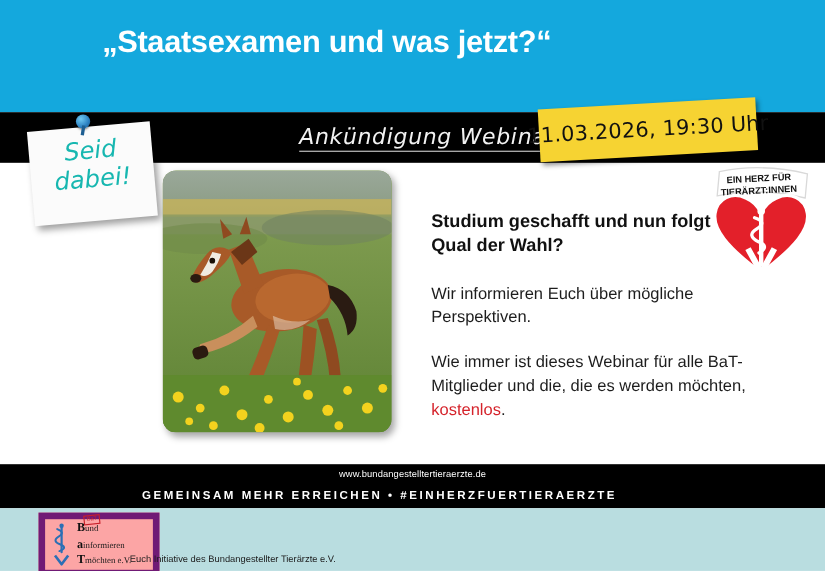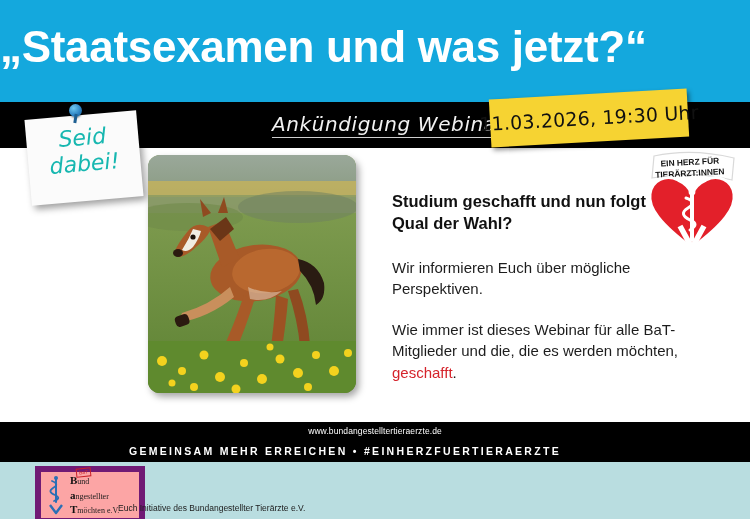--- a/index.html
+++ b/index.html
@@ -13,21 +13,21 @@
 
   
   .title-band{
     position:absolute;left:0;top:0;width:750px;height:102px;
     background:#14a8dd;
   }
   .title-text{
     position:absolute;left:0;top:22px;width:594px;
     text-align:center;
     color:#ffffff;
-    font-size:44px;
+    font-size:28px;
     font-weight:bold;
     letter-spacing:-0.3px;
     font-family:"Liberation Sans", sans-serif;
     white-space:nowrap;
   }
 
   
   .black-band{
     position:absolute;left:0;top:102px;width:750px;height:46px;
     background:#000000;
@@ -259,21 +259,21 @@
           <circle cx="160" cy="232" r="4"></circle>
         <circle cx="122" cy="192" r="3.5"></circle>
           <circle cx="24" cy="228" r="3.5"></circle>
       </g>
     </svg>
   </div>
 
   <div class="copy">
     <p class="lead">Studium geschafft und nun folgt die Qual der Wahl?</p>
     <p>Wir informieren Euch über mögliche Perspektiven.</p>
-    <p><span>Wie immer ist dieses Webinar für alle BaT-Mitglieder und die, die es werden möchten, </span><span class="free">geschafft</span><span>.</span></p>
+    <p><span>Wie immer ist dieses Webinar für alle BaT-Mitglieder und die, die es werden möchten, </span><span class="free">kostenlos</span><span>.</span></p>
   </div>
 
   <div class="heart-badge">
     <svg viewBox="0 0 104 106" xmlns="http://www.w3.org/2000/svg">
       <path d="M14 8 Q52 0 94 10 L92 32 Q52 22 12 30 Z" fill="#ffffff" stroke="#d9d9d9" stroke-width="1.2"></path>
       <text x="50" y="17" text-anchor="middle" font-family="Liberation Sans, sans-serif" font-size="8.4" font-weight="bold" fill="#111" transform="rotate(-3 50 17)">EIN HERZ FÜR</text>
       <text x="50" y="28" text-anchor="middle" font-family="Liberation Sans, sans-serif" font-size="8.4" font-weight="bold" fill="#111" transform="rotate(-3 50 28)">TIERÄRZT:INNEN</text>
       <path d="M52 100 C20 76 8 60 10 46 C12 32 26 26 38 32 C45 35 50 41 52 46 C54 41 59 35 66 32 C78 26 92 32 94 46 C96 60 84 76 52 100 Z" fill="#e3202a" stroke="#ffffff" stroke-width="3"></path>
       <path d="M52 44 L52 92" stroke="#ffffff" stroke-width="4" stroke-linecap="round"></path>
       <path d="M40 78 L52 100 L64 78" stroke="#ffffff" stroke-width="5.5" fill="none" stroke-linejoin="round"></path>
@@ -296,21 +296,21 @@
     <div class="staff">
       <svg viewBox="0 0 22 40" xmlns="http://www.w3.org/2000/svg">
         <path d="M11 3 L11 27" stroke="#2b6fb5" stroke-width="2" stroke-linecap="round"></path>
         <path d="M5 30 L11 38 L17 30" stroke="#2b6fb5" stroke-width="2.4" fill="none" stroke-linejoin="round"></path>
         <path d="M7 6 Q15 9 8 13 Q2 17 10 20 Q17 23 9 26" stroke="#2b6fb5" stroke-width="1.8" fill="none" stroke-linecap="round"></path>
         <circle cx="11" cy="3" r="2" fill="#2b6fb5"></circle>
       </svg>
     </div>
     <div class="bat-words">
       <div><b>B</b><span>und</span></div>
-      <div><b>a</b><span>ngestellter</span></div>
+      <div><b>a</b><span>informieren</span></div>
       <div><b>T</b><span>möchten e.V.</span></div>
     </div>
   </div>
   <div class="bat-stamp">BaT</div>
 
   <div class="initiative">Euch Initiative des Bundangestellter Tierärzte e.V.</div>
 
 </div>
 
 </body></html>

